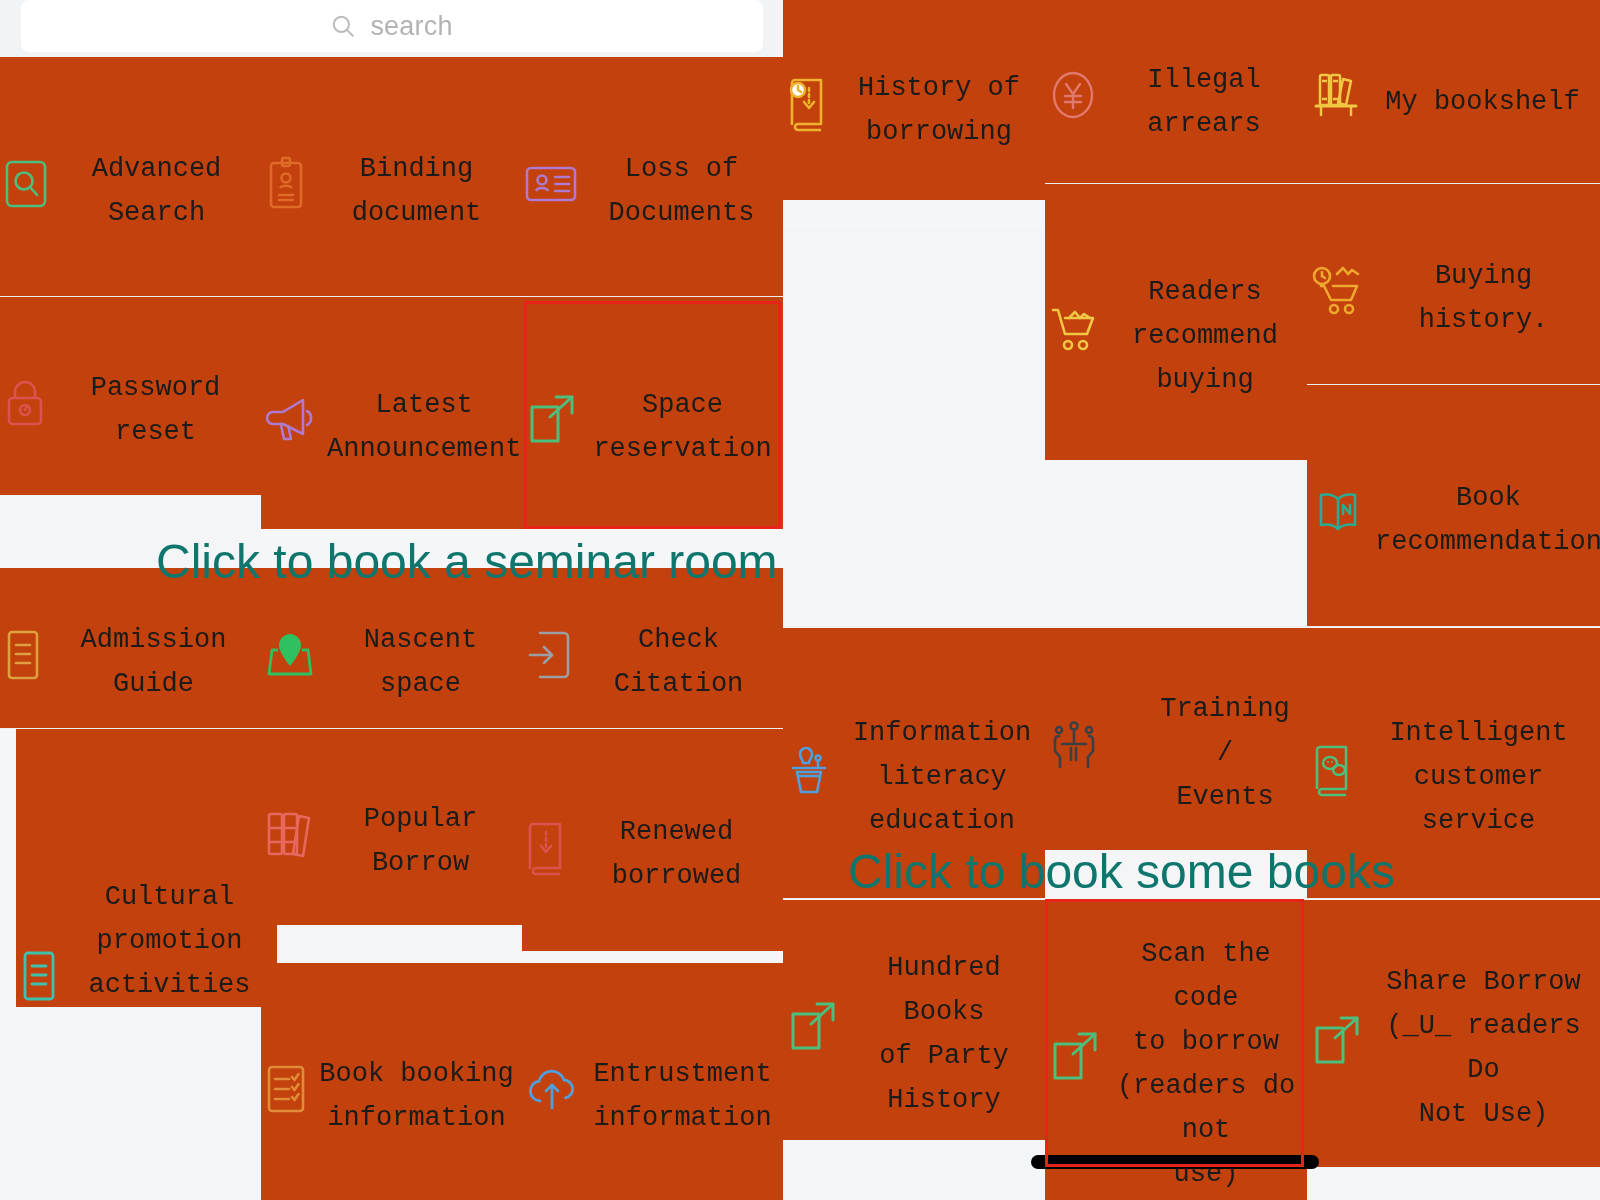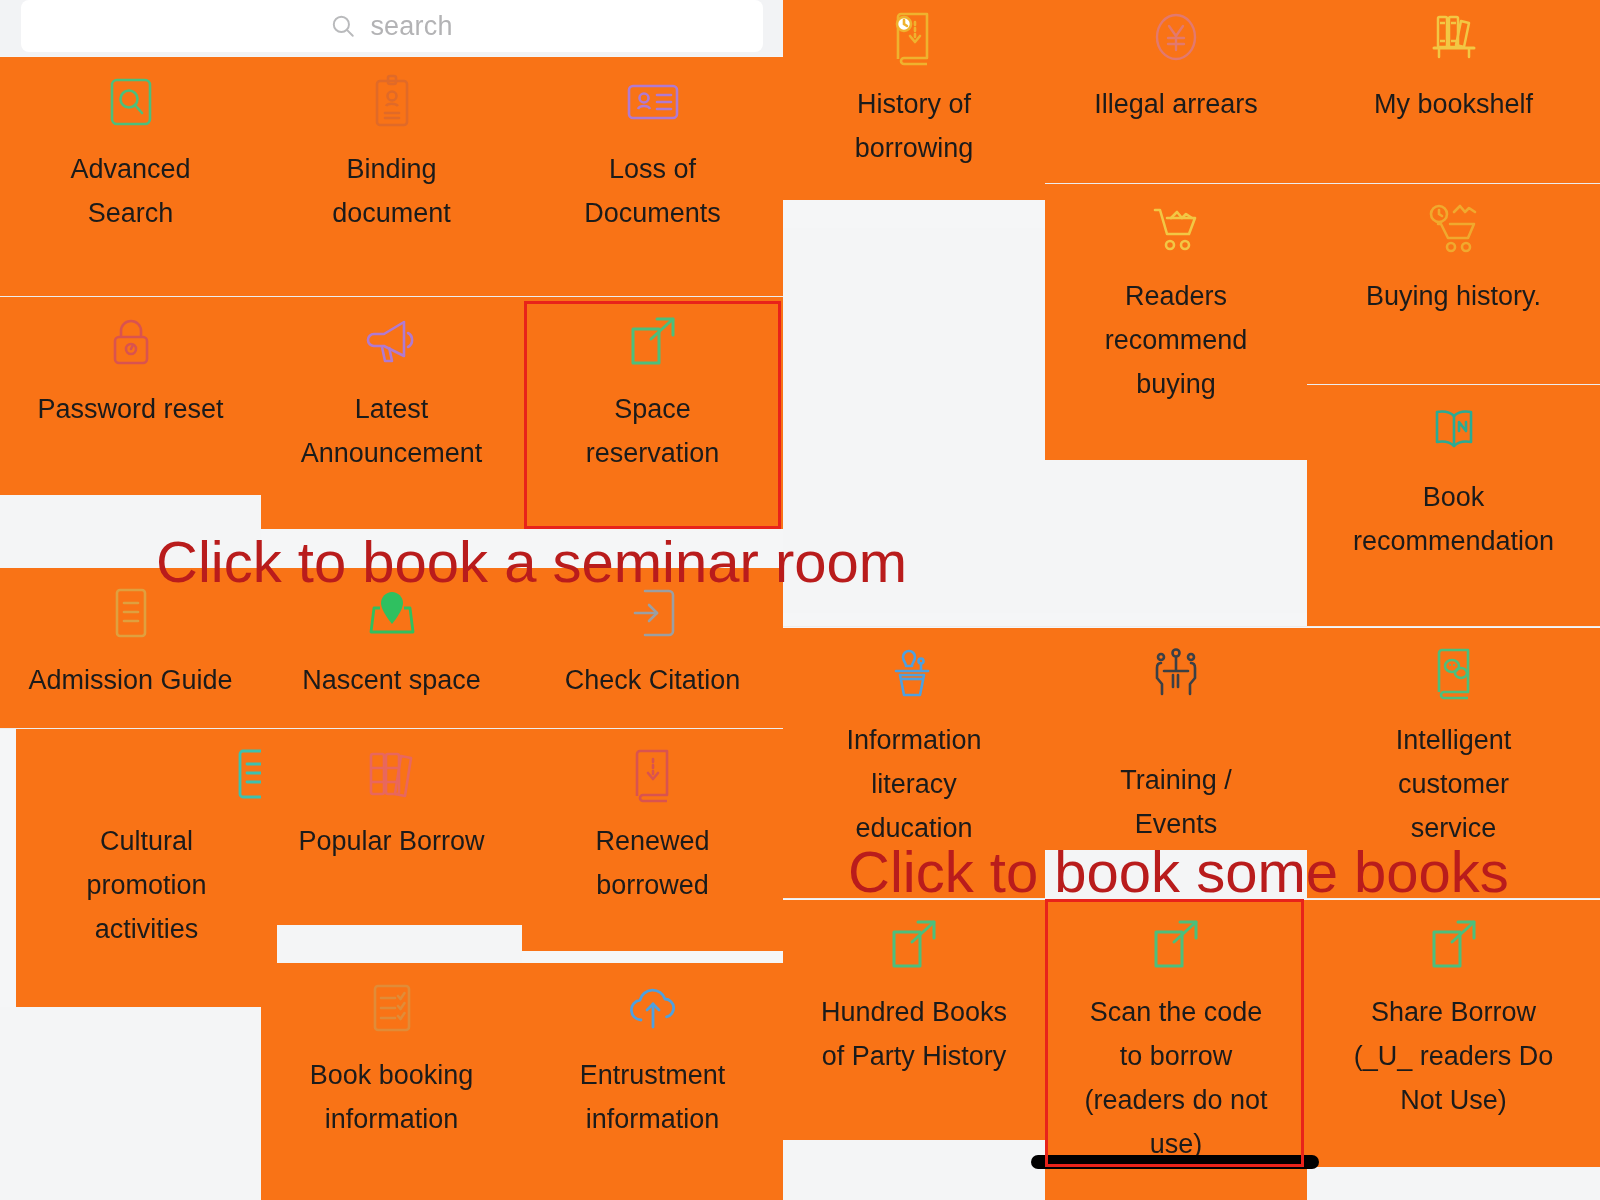--- a/index.html
+++ b/index.html
@@ -25,24 +25,24 @@
   .searchbox {
     width: 742px; height: 52px; margin-top: -4px;
     background: #ffffff; border-radius: 8px;
     display: flex; align-items: center; justify-content: center; gap: 14px;
   }
   .search-ico { width: 26px; height: 26px; flex: none; }
   .search-ph { font-size: 27px; color: #b3b3b5; letter-spacing: .2px; }
 
   
   .tile {
-    position: absolute; background: #f97316;
-    display: flex; flex-direction: column;
+    position: absolute; background: #c2410c;
+    display: flex; flex-direction: row;
     align-items: center; justify-content: flex-start;
-    text-align: center; padding-top: 14px;
+    text-align: center; padding-top: 14px; font-family: Liberation Mono, monospace;
   }
   .tile .ico { height: 62px; display:flex; align-items:center; justify-content:center; }
   .tile .ico svg { display: block; }
   .tile .lbl {
     margin-top: 14px; font-size: 27px; line-height: 44px;
     color: #1b1b1b; width: 100%; padding: 0 6px;
     white-space: pre-line;
   }
 
   
@@ -52,22 +52,22 @@
   
   .gap { position: absolute; background: #f4f5f6; }
 
   
   .redbox {
     position: absolute; border: 3px solid #e8231a; background: transparent;
     pointer-events: none;
   }
   
   .anno {
-    position: absolute; color: #b91c1c;
-    font-size: 58px; line-height: 58px; white-space: nowrap;
+    position: absolute; color: #0f766e;
+    font-size: 48px; line-height: 58px; white-space: nowrap;
     font-family: "Liberation Sans", sans-serif;
   }
 
   
   .home-bar {
     position: absolute; background: #000; border-radius: 10px;
   }
 </style>
 </head>
 <body>

